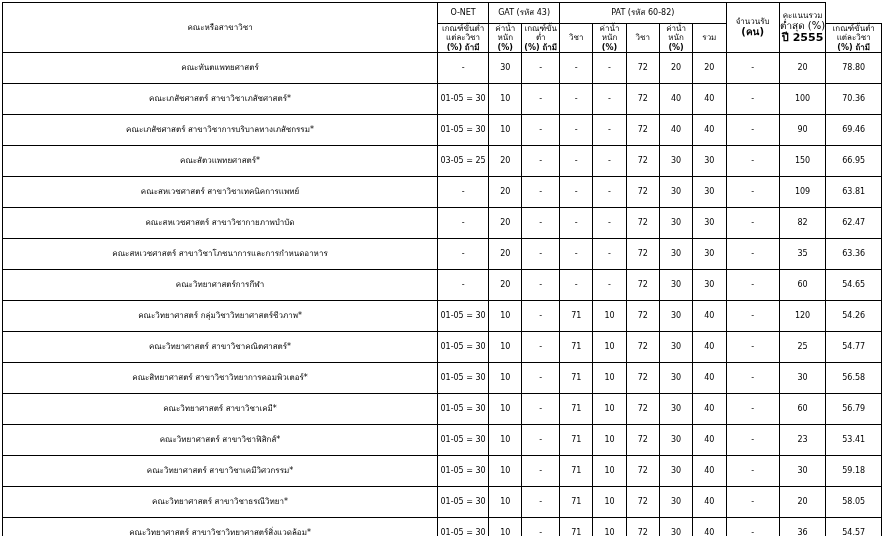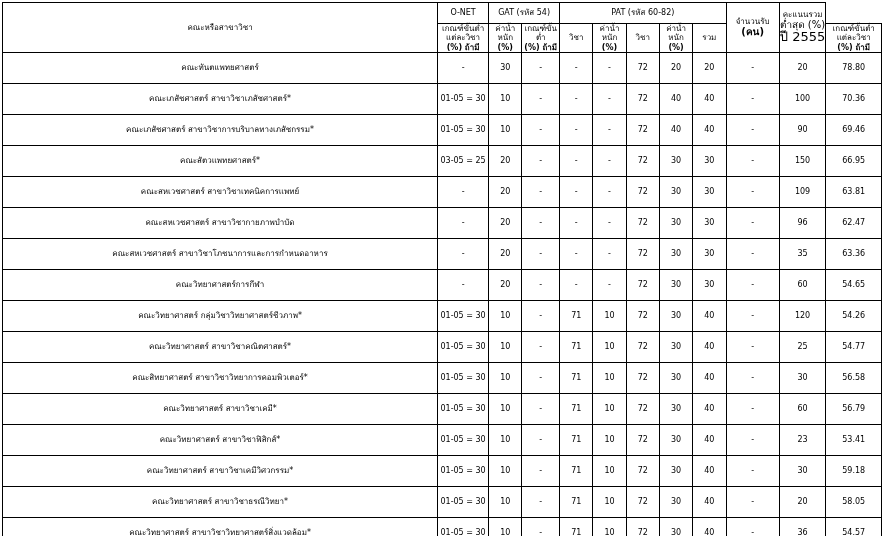--- a/index.html
+++ b/index.html
@@ -95,30 +95,30 @@
       <col class="c-pat2">
       <col class="c-pat3">
       <col class="c-pat4">
       <col class="c-num">
       <col class="c-score">
     </colgroup>
     <thead>
       <tr>
         <th rowspan="2" class="col-name">คณะหรือสาขาวิชา</th>
         <th class="hgroup">O-NET</th>
-        <th class="hgroup" colspan="2">GAT (รหัส 54)</th>
+        <th class="hgroup" colspan="2">GAT (รหัส 43)</th>
         <th class="hgroup" colspan="5">PAT (รหัส 60-82)</th>
         <th rowspan="2" class="rot-name">
           <span>จำนวนรับ</span><br>
           <span style="font-size:10px;font-weight:bold">(คน)</span>
         </th>
         <th rowspan="2" class="rot-name">
           <span>คะแนนรวม</span><br>
           <span style="font-size:10px;font-weight:normal">ต่ำสุด (%)</span><br>
-          <span style="font-size:13px;font-weight:normal">ปี 2555</span>
+          <span style="font-size:11px;font-weight:bold">ปี 2555</span>
         </th>
       </tr>
       <tr>
         <th class="hsub">
           <span>เกณฑ์ขั้นต่ำแต่ละวิชา</span>
           <span class="l2">(%) ถ้ามี</span>
         </th>
         <th class="hsub">
           <span>ค่าน้ำหนัก</span>
           <span class="l2">(%)</span>
@@ -225,21 +225,21 @@
           <td class="name">คณะสหเวชศาสตร์ สาขาวิชากายภาพบำบัด</td>
           <td class="cell">-</td>
           <td class="cell">20</td>
           <td class="cell">-</td>
           <td class="cell">-</td>
           <td class="cell">-</td>
           <td class="cell">72</td>
           <td class="cell">30</td>
           <td class="cell">30</td>
           <td class="cell">-</td>
-          <td class="cell">96</td>
+          <td class="cell">82</td>
           <td class="cell">62.47</td>
         </tr>
         <tr>
           <td class="name">คณะสหเวชศาสตร์ สาขาวิชาโภชนาการและการกำหนดอาหาร</td>
           <td class="cell">-</td>
           <td class="cell">20</td>
           <td class="cell">-</td>
           <td class="cell">-</td>
           <td class="cell">-</td>
           <td class="cell">72</td>

